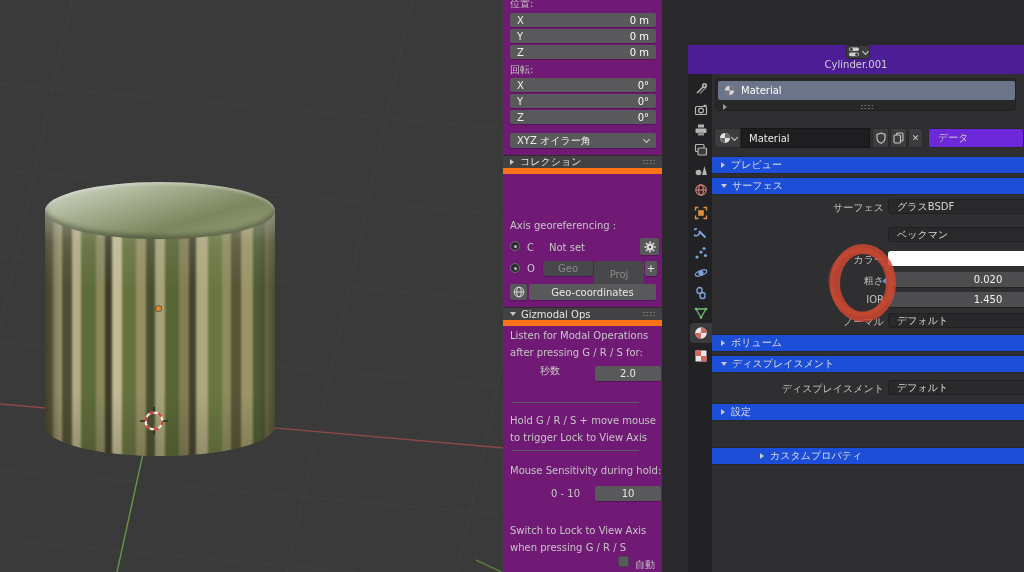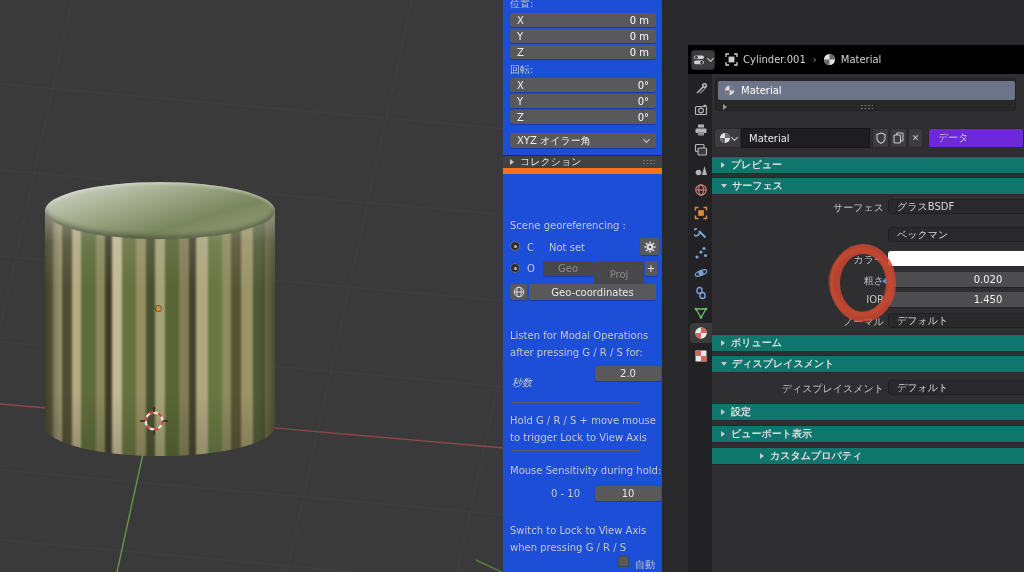--- a/index.html
+++ b/index.html
@@ -14,48 +14,48 @@
     box-shadow:inset 0 -3px 5px rgba(0,0,0,.35), inset 0 2px 3px rgba(255,255,255,.4), 0 0 1px rgba(0,0,0,.4); }
   #cyl-body { left:45px; top:210px; width:230px; height:246px; overflow:hidden;
     border-radius:0 0 50% 50% / 0 0 30px 30px; }
   #cyl-body .stripes { position:absolute; inset:-4px; filter:blur(1.2px);
     background:linear-gradient(90deg,#6e6a46 0 5%,#a39c74 5% 9%,#4f4d33 9% 13%,#b3ab84 13% 17%,#5e6b3a 17% 23%,#8a895c 23% 27%,#3d3c29 27% 30%,#c1ba93 30% 34%,#657240 34% 40%,#949062 40% 44%,#4a4f31 44% 48%,#a6a376 48% 52%,#586535 52% 58%,#837e55 58% 62%,#43422c 62% 65%,#aea87f 65% 70%,#687741 70% 76%,#8e8b5e 76% 80%,#565435 80% 84%,#9b9468 84% 89%,#4e5a33 89% 94%,#7a7850 94% 100%); }
   #cyl-body .shade { position:absolute; inset:0;
     background:linear-gradient(180deg,rgba(212,216,206,.5) 0%,rgba(212,216,206,.12) 13%,rgba(0,0,0,0) 32%,rgba(0,0,0,0) 74%,rgba(35,35,22,.2) 100%),
                linear-gradient(90deg,rgba(22,22,15,.5) 0%,rgba(22,22,15,0) 8%,rgba(22,22,15,0) 93%,rgba(22,22,15,.45) 100%); }
 
   
-  #sidebar { left:503px; top:0; width:159px; height:572px; background:#1d4ed8; overflow:hidden; }
+  #sidebar { left:503px; top:0; width:159px; height:572px; background:#701a75; overflow:hidden; }
   .sb-label { position:absolute; left:7px; color:#c6c6c6; }
   .fld { position:absolute; left:7px; width:146px; height:14px; background:#59595b; border-radius:2px;
          display:flex; align-items:center; padding:0 7px; color:#efefef; box-shadow:0 1px 1px rgba(0,0,0,.25); }
   .fld .v { margin-left:auto; color:#fff; }
   .sb-hdr { position:absolute; left:0; width:159px; height:19px; background:#424245; display:flex; align-items:center;
             padding:0 7px; color:#e4e4e4; border-top:1px solid #2b2b2d; border-bottom:6px solid #f97316; }
   .tri-r { width:0; height:0; border-left:4px solid #c9c9c9; border-top:3.5px solid transparent; border-bottom:3.5px solid transparent; margin-right:6px; }
   .tri-d { width:0; height:0; border-top:4px solid #c9c9c9; border-left:3.5px solid transparent; border-right:3.5px solid transparent; margin-right:5px; }
   .grip { margin-left:auto; width:13px; height:6px; opacity:.65;
           background:radial-gradient(circle,#9a9a9a .9px,transparent 1px); background-size:3.6px 3px; }
   .chev { width:5px; height:5px; border-right:1.4px solid #cfcfcf; border-bottom:1.4px solid #cfcfcf; transform:rotate(45deg); margin-left:auto; margin-top:-2px; }
   .radio { position:absolute; width:10px; height:10px; border-radius:50%; background:#2d2d2f; border:1px solid #6e6e70; }
   .radio::after { content:""; position:absolute; left:2.5px; top:2.5px; width:3px; height:3px; border-radius:50%; background:#b9b9b9; }
   .btn { position:absolute; background:#59595b; border-radius:2px; display:flex; align-items:center; justify-content:center; color:#e8e8e8; box-shadow:0 1px 1px rgba(0,0,0,.25); }
   .btn.dis { background:#48484b; color:#8b8b8d; }
   .hrule { position:absolute; left:9px; width:127px; height:1px; background:#5d5d60; }
   .checkbox { position:absolute; width:11px; height:11px; background:#5a5a5d; border-radius:2px; border:1px solid #454547; }
 
   
   #right-bg { left:662px; top:0; width:362px; height:572px; background:#29292b; }
-  #crumbbar { left:688px; top:45px; width:336px; height:29px; background:#000000; display:flex; align-items:center; }
+  #crumbbar { left:688px; top:45px; width:336px; height:29px; background:#4c1d95; display:flex; align-items:center;flex-direction:column; }
   #tabcol { left:688px; top:74px; width:24px; height:498px; background:#222224; }
   #propmain { left:712px; top:74px; width:312px; height:498px; background:#2f2f31; overflow:hidden; }
   .tab { position:absolute; left:2px; width:22px; height:20px; display:flex; align-items:center; justify-content:center; }
   .tab.sel { background:#3b3b3d; border-radius:4px 0 0 4px; left:2px; width:22px; }
-  .p-hdr { position:absolute; left:0; width:312px; height:18px; background:#0f766e; display:flex; align-items:center; padding:0 9px;
-           color:#dedede; border-top:1px solid #28282a; border-bottom:1px solid #28282a;font-weight:bold; }
+  .p-hdr { position:absolute; left:0; width:312px; height:18px; background:#1d4ed8; display:flex; align-items:center; padding:0 9px;
+           color:#dedede; border-top:1px solid #28282a; border-bottom:1px solid #28282a; }
   .p-label { position:absolute; left:0; width:172px; text-align:right; color:#c3c3c3; }
   .p-field { position:absolute; left:176px; width:200px; height:15px; border-radius:3px; display:flex; align-items:center; }
   .f-dark { background:#29292b; border:1px solid #202022; color:#d8d8d8; padding:0 8px; }
   .f-slider { background:#4d4d50; color:#f2f2f2; justify-content:center; box-shadow:0 1px 1px rgba(0,0,0,.3); }
   .f-white { background:#ffffff; }
   .crumb-txt { color:#d2d2d2; margin:0 5px; }
   .mini-btn { height:20px; background:#3c3c3f; display:flex; align-items:center; justify-content:center; border:1px solid #2a2a2c; }
 
   svg { display:block; }
 </style>
@@ -136,21 +136,21 @@
     <span>XYZ オイラー角</span>
     <span class="chev"></span>
   </div>
 
   <div class="sb-hdr" style="top:155px;">
     <span class="tri-r"></span>
     <span>コレクション</span>
     <span class="grip"></span>
   </div>
 
-  <div class="sb-label" style="top:220px;">Scene georeferencing :</div>
+  <div class="sb-label" style="top:220px;">Axis georeferencing :</div>
 
   <span class="radio" style="left:7px;top:241px;"></span>
   <div class="sb-label" style="left:24px;top:242px;">C</div>
   <div class="sb-label" style="left:46px;top:242px;">Not set</div>
   <div class="btn" style="left:137px;top:238px;width:19px;height:17px;">
     <svg width="12" height="12" viewBox="0 0 12 12">
       <g fill="#dcdcdc">
         <circle cx="6" cy="6" r="3.4"></circle>
         <g stroke="#dcdcdc" stroke-width="1.6">
           <line x1="6" y1="0.4" x2="6" y2="2.4"></line>
@@ -175,25 +175,30 @@
 
   <div class="btn" style="left:7px;top:284px;width:17px;height:16px;">
     <svg width="12" height="12" viewBox="0 0 12 12" fill="none" stroke="#dcdcdc" stroke-width="1">
       <circle cx="6" cy="6" r="4.8"></circle>
       <ellipse cx="6" cy="6" rx="2.2" ry="4.8"></ellipse>
       <line x1="1.2" y1="6" x2="10.8" y2="6"></line>
     </svg>
   </div>
   <div class="btn" style="left:26px;top:284px;width:127px;height:16px;">Geo-coordinates</div>
 
+  <div class="sb-hdr" style="top:307px;">
+    <span class="tri-d"></span>
+    <span>Gizmodal Ops</span>
+    <span class="grip"></span>
+  </div>
 
   <div class="sb-label" style="top:330px;">Listen for Modal Operations</div>
   <div class="sb-label" style="top:347px;">after pressing G / R / S for:</div>
 
-  <div class="sb-label" style="top:376px;left:9px;width:76px;text-align:left;font-style:italic;">秒数</div>
+  <div class="sb-label" style="top:364px;left:9px;width:76px;text-align:center;">秒数</div>
   <div class="btn" style="left:92px;top:366px;width:66px;height:15px;">2.0</div>
 
   <div class="hrule" style="top:402px;"></div>
   <div class="sb-label" style="top:415px;">Hold G / R / S + move mouse</div>
   <div class="sb-label" style="top:432px;">to trigger Lock to View Axis</div>
   <div class="hrule" style="top:450px;"></div>
 
   <div class="sb-label" style="top:465px;">Mouse Sensitivity during hold:</div>
   <div class="sb-label" style="left:9px;top:488px;width:68px;text-align:right;">0 - 10</div>
   <div class="btn" style="left:92px;top:486px;width:66px;height:15px;">10</div>
@@ -419,24 +424,20 @@
 
   <div class="p-label" style="top:308px;">ディスプレイスメント</div>
   <div class="p-field f-dark" style="top:306px;">
     <span>デフォルト</span>
   </div>
 
   <div class="p-hdr" style="top:329px;">
     <span class="tri-r"></span>
     <span>設定</span>
   </div>
-  <div class="p-hdr" style="top:351px;">
-    <span class="tri-r"></span>
-    <span>ビューポート表示</span>
-  </div>
   <div class="p-hdr" style="top:373px;padding-left:48px;">
     <span class="tri-r"></span>
     <span>カスタムプロパティ</span>
   </div>
 </div>
 
 <svg class="abs" width="96" height="96" style="left:816px;top:236px;pointer-events:none;">
   <ellipse cx="47" cy="47" rx="28" ry="34" fill="none" stroke="#cc4632" stroke-width="10" opacity="0.85"></ellipse>
   <ellipse cx="45" cy="46" rx="30" ry="32" fill="none" stroke="#c84a30" stroke-width="5" opacity="0.55" transform="rotate(-6 45 46)"></ellipse>
 </svg>

